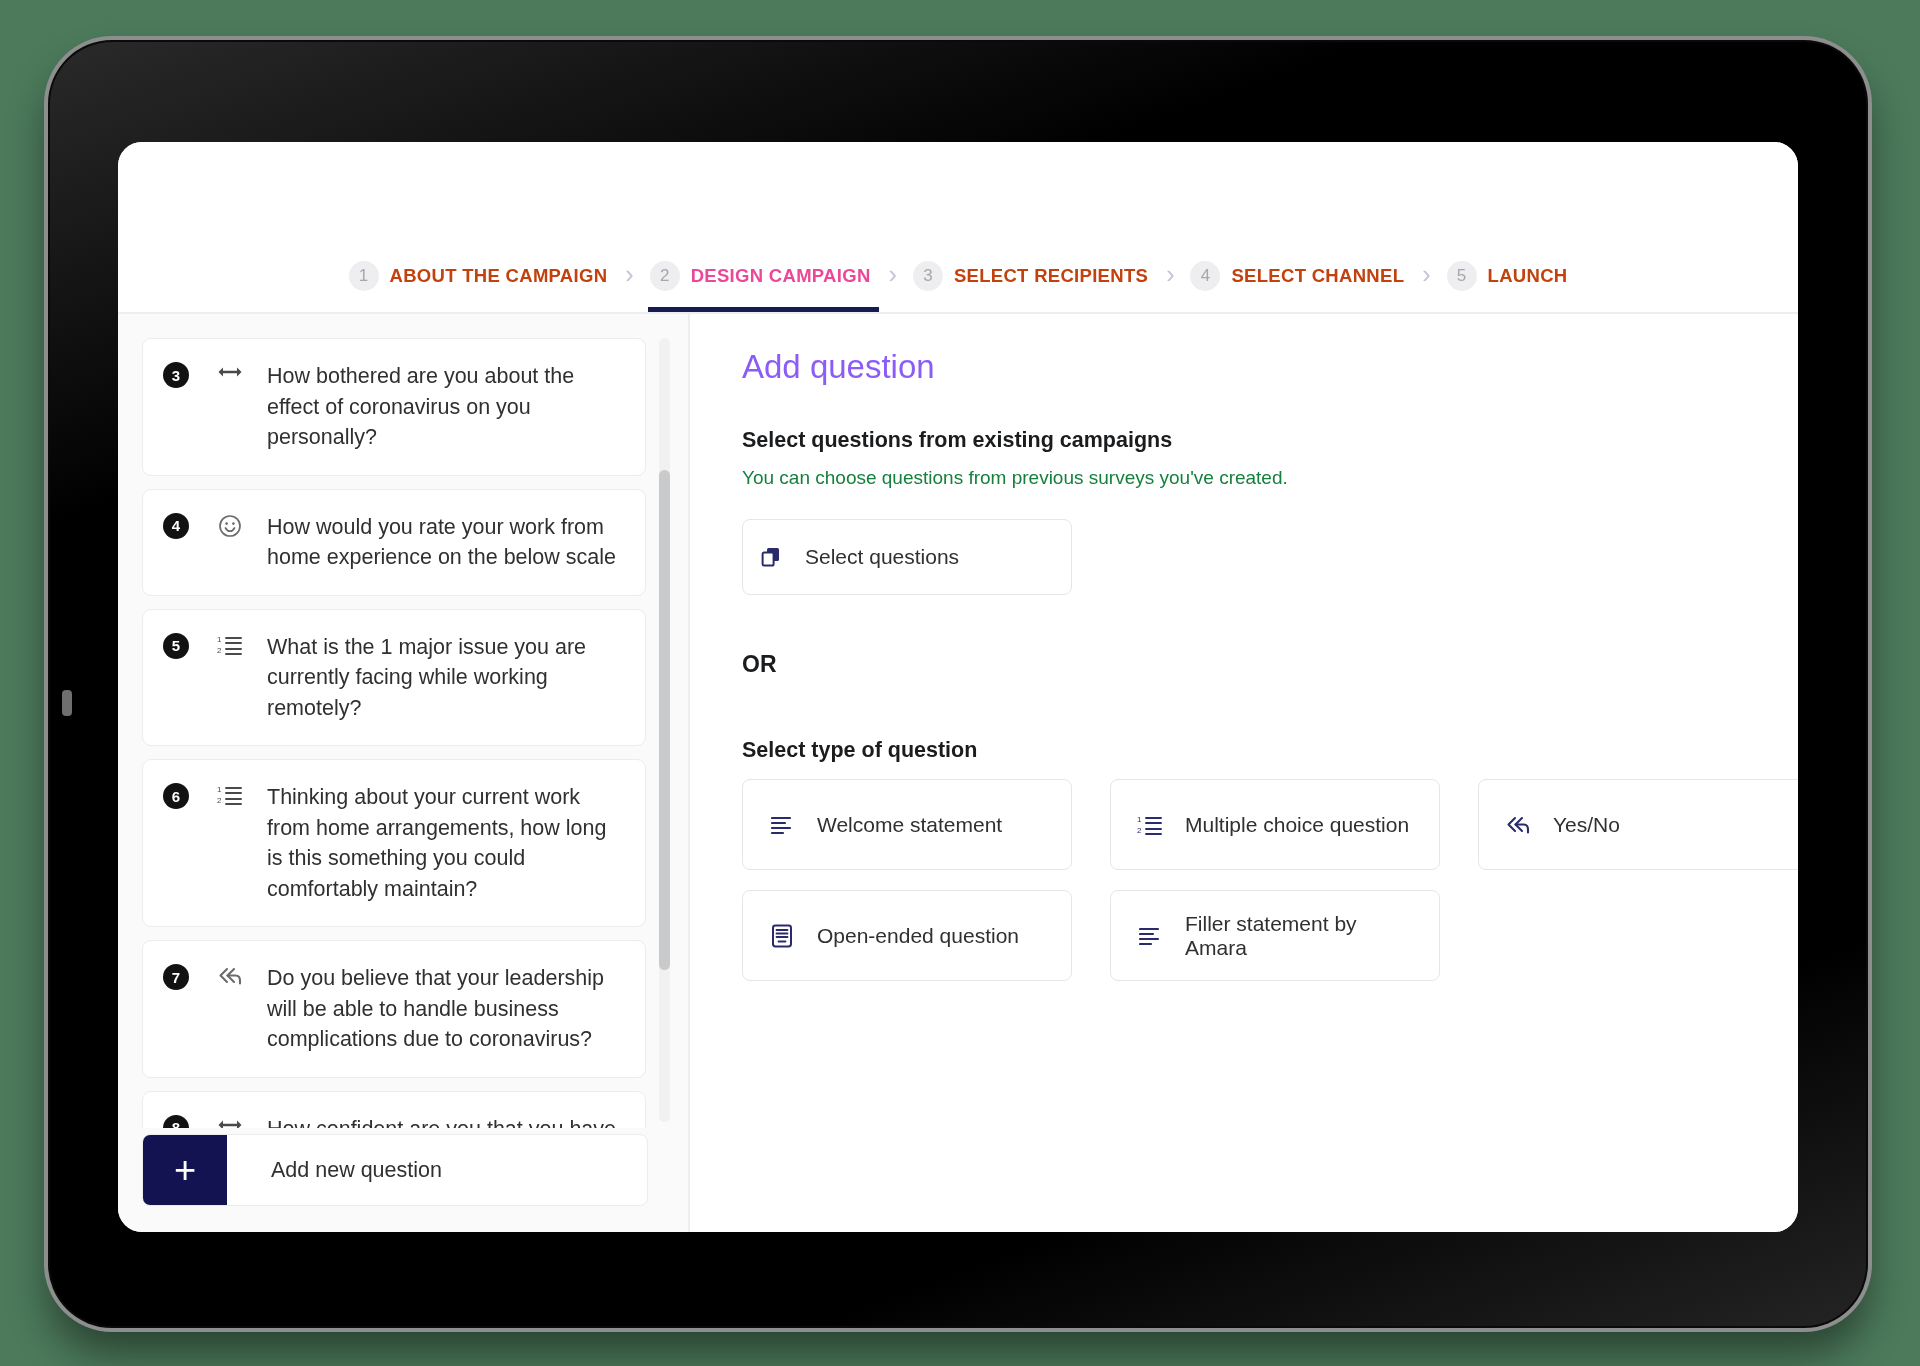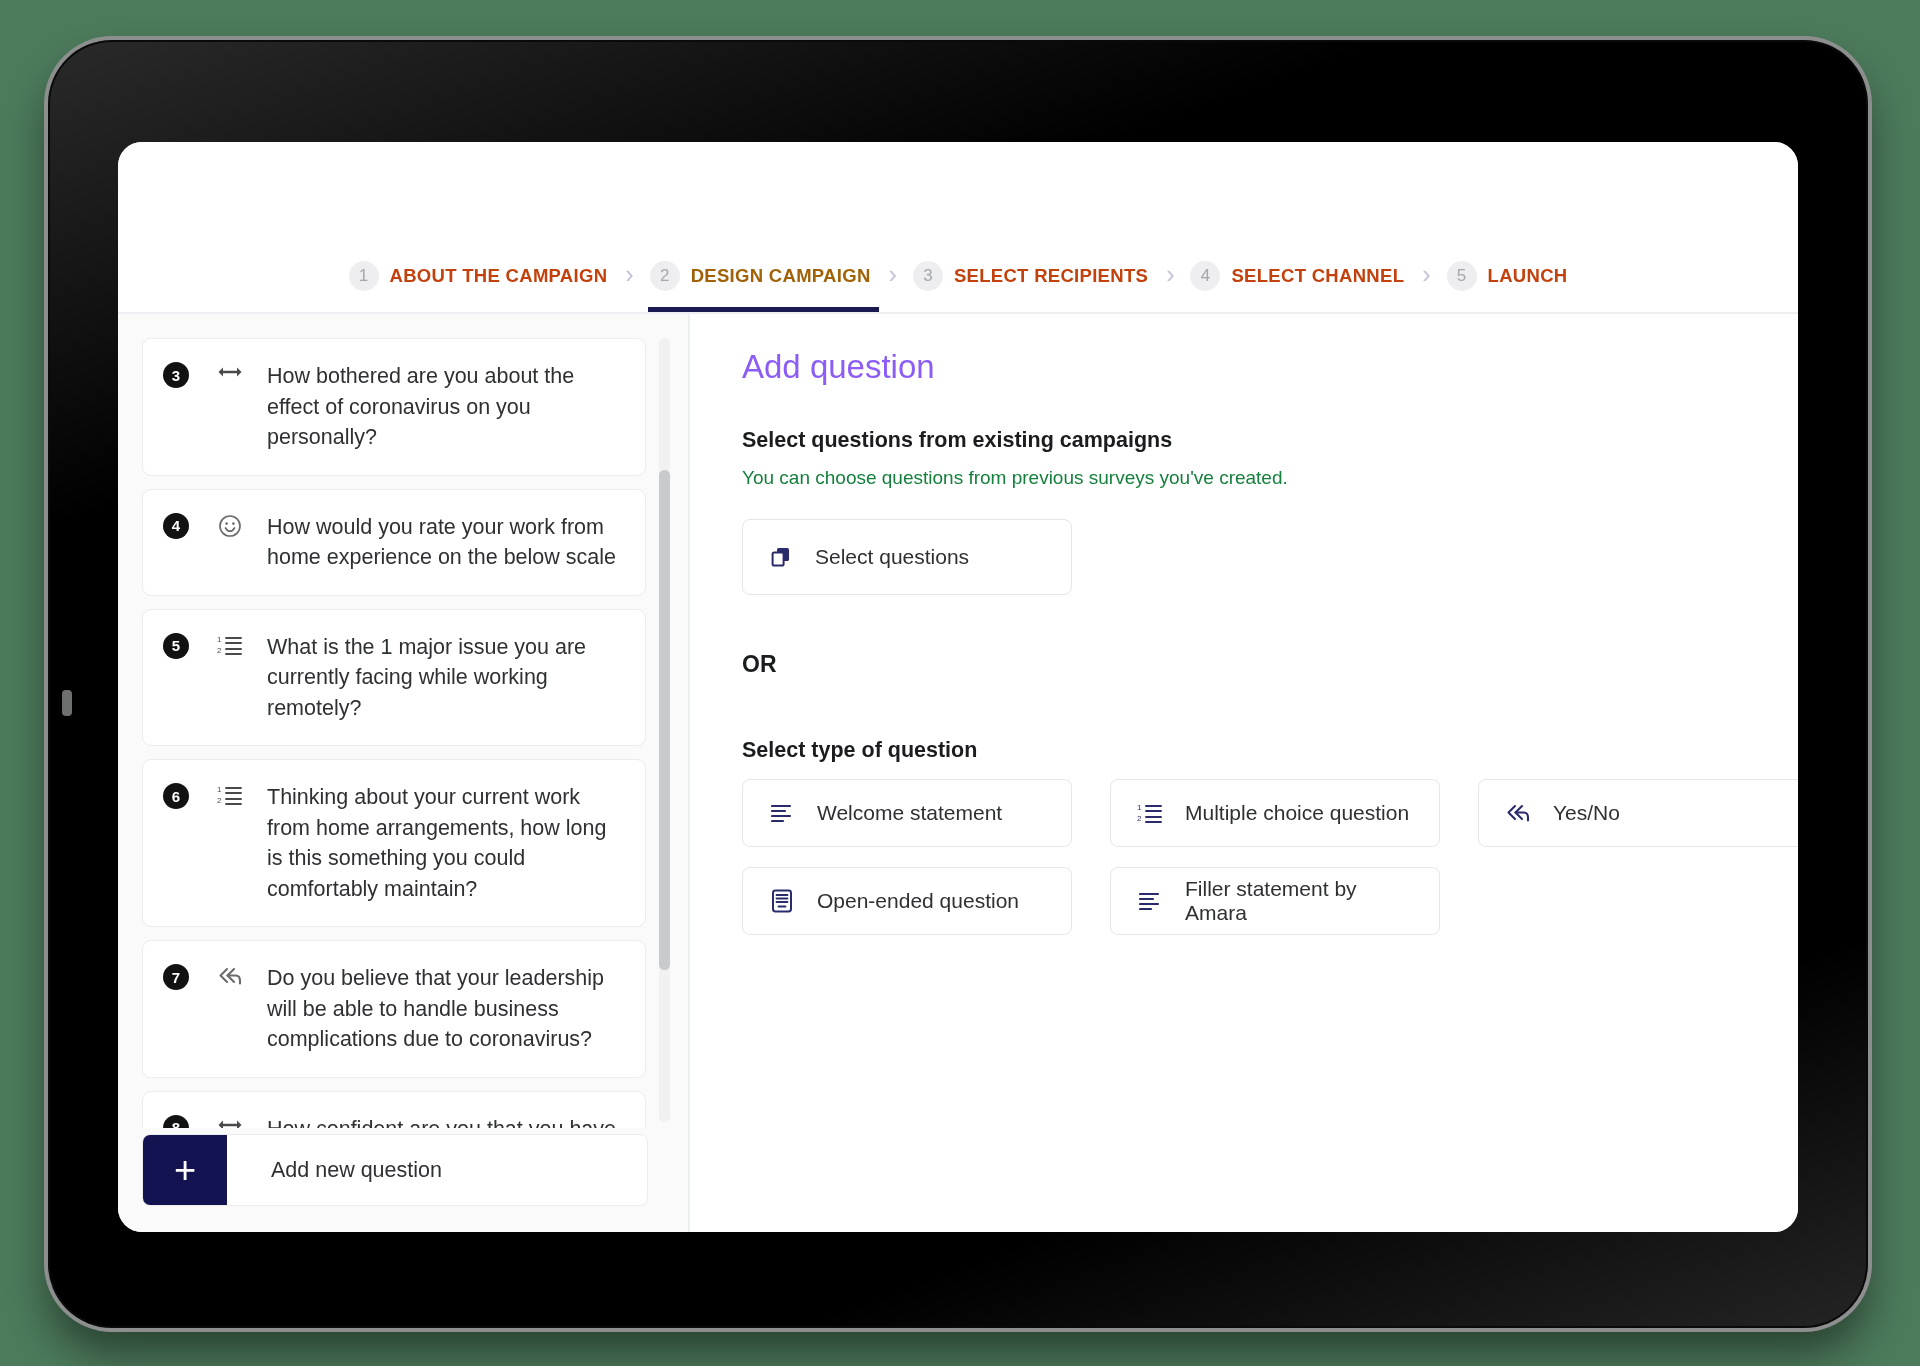--- a/index.html
+++ b/index.html
@@ -98,21 +98,21 @@
     flex: 0 0 auto;
     font-family: "Liberation Sans", sans-serif;
   }
   .step-label {
     font-size: 18.5px;
     font-weight: bold;
     letter-spacing: 0.3px;
     color: #c2410c;
     white-space: nowrap;
   }
-  .step.active .step-label { color: #a16207; }
+  .step.active .step-label { color: #ec4899; }
   .step.active::after {
     content: "";
     position: absolute;
     left: 0;
     right: -6px;
     bottom: 0;
     height: 5px;
     background: #191a52;
   }
   .step-sep {
@@ -275,39 +275,39 @@
   }
   #select-questions-btn {
     width: 330px;
     height: 76px;
     border: 1.5px solid #e6e6e8;
     border-radius: 8px;
     background: #fff;
     display: flex;
     align-items: center;
     gap: 22px;
-    padding: 0 26px;
+    padding: 0 16px;
     box-sizing: border-box;
     font-size: 21px;
     color: #2f3032;
   }
   #or-label {
     font-size: 23px;
     font-weight: bold;
     color: #1b1c1e;
     margin: 56px 0 60px 0;
   }
   #type-grid {
     display: grid;
     grid-template-columns: 330px 330px 330px;
     gap: 20px 38px;
     margin-top: 16px;
   }
   .type-card {
-    height: 68px;
+    height: 91px;
     border: 1.5px solid #e6e6e8;
     border-radius: 8px;
     background: #fff;
     display: flex;
     align-items: center;
     gap: 20px;
     padding: 0 24px;
     box-sizing: border-box;
     font-size: 21px;
     color: #2f3032;

